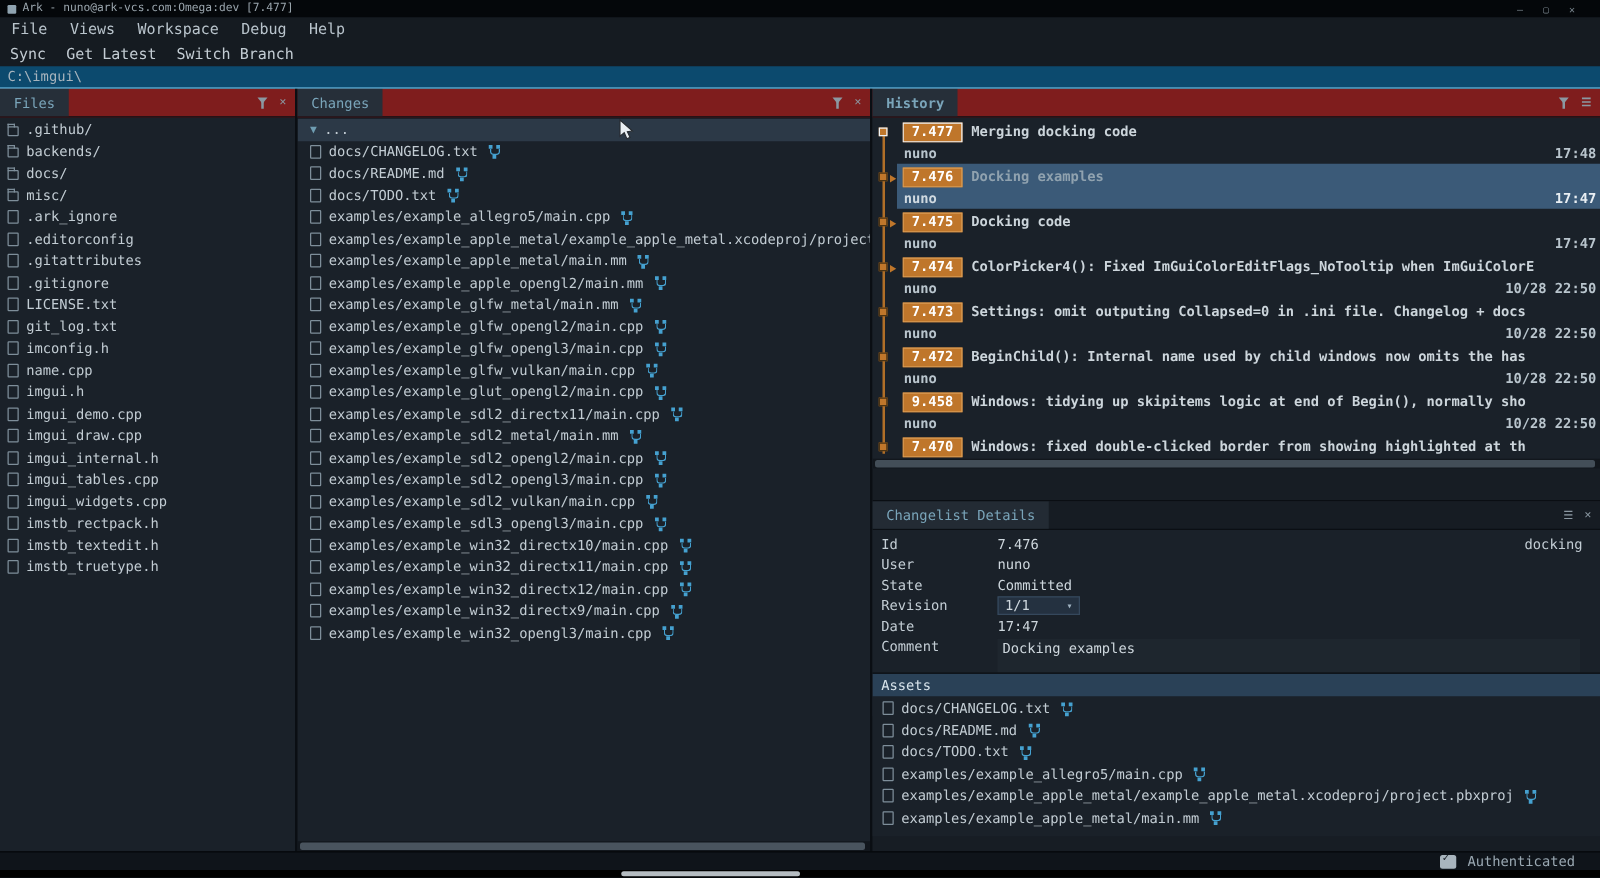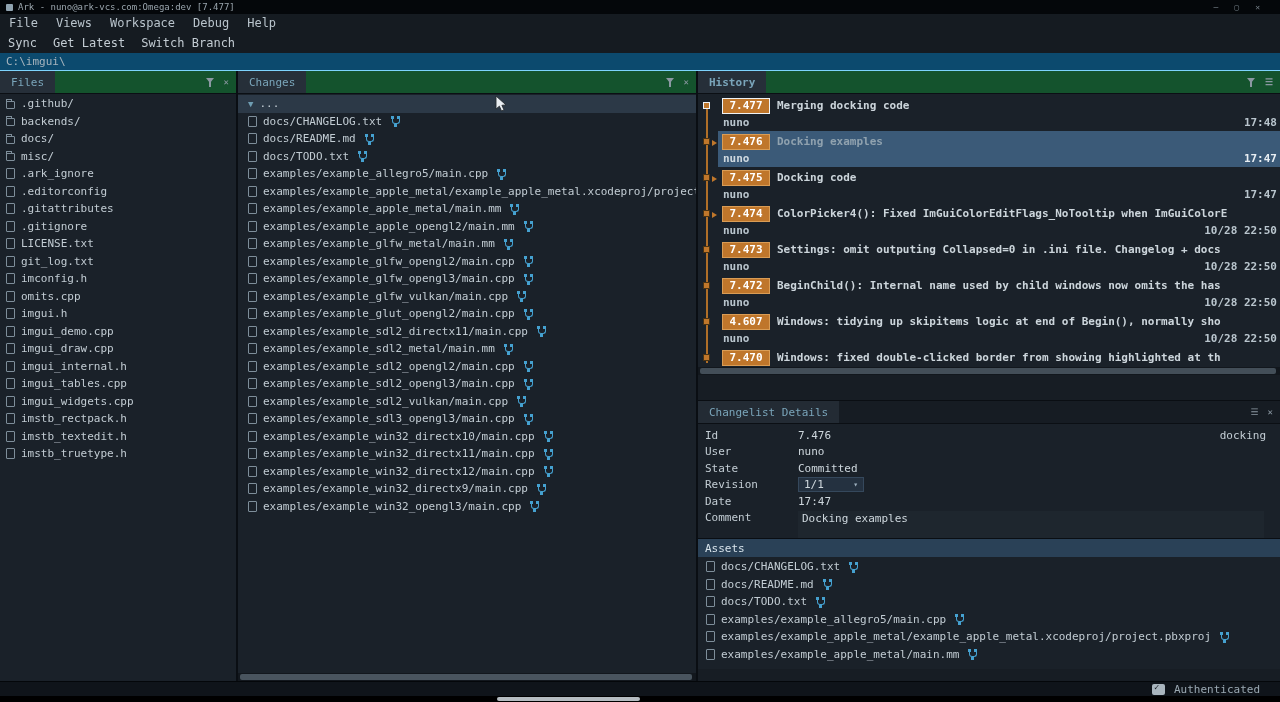--- a/index.html
+++ b/index.html
@@ -21,21 +21,21 @@
     background:#151b21; display:flex; align-items:center; }
   .mitem { padding:0 9px; font-size:12px; color:#b9c4cc; }
   .toolbar { position:absolute; left:0; top:32px; width:100%; height:21px;
     background:#151b21; display:flex; align-items:center; }
   .titem { padding:0 8px; font-size:12px; color:#c3ccd3; }
   .pathbar { position:absolute; left:0; top:53px; width:100%; height:18px;
     background:#0c4a6e; display:flex; align-items:center; padding-left:6px;
     color:#a7b4bd; border-bottom:1px solid #7dd3fc; }
   
   .panel { position:absolute; background:#1a2129; overflow:hidden; }
-  .phead { position:absolute; left:0; top:0; right:0; height:23px; background:#14532d;
+  .phead { position:absolute; left:0; top:0; right:0; height:23px; background:#7f1d1d;
     display:flex; align-items:center; border-bottom:1px solid #0b0f14; }
   .ptab { background:#262f39; color:#7aa5ba; height:100%; display:flex;
     align-items:center; padding:0 11px; font-size:11px; }
   .phicons { margin-left:auto; display:flex; align-items:center; gap:9px; padding-right:7px; color:#8b98a2; }
   .funnel { width:9px; height:10px; position:relative; display:inline-block; }
   .funnel::before { content:""; position:absolute; left:0; top:1px;
     border-left:4.5px solid transparent; border-right:4.5px solid transparent;
     border-top:5px solid #8b98a2; }
   .funnel::after { content:""; position:absolute; left:3.5px; top:4px; width:2px; height:6px; background:#8b98a2; }
   .xico { font-size:9px; color:#8b98a2; }
@@ -230,21 +230,21 @@
           <span class="lbl">git_log.txt</span>
         </div>
 
         <div class="row">
           <span class="fico"></span>
           <span class="lbl">imconfig.h</span>
         </div>
 
         <div class="row">
           <span class="fico"></span>
-          <span class="lbl">omits.cpp</span>
+          <span class="lbl">name.cpp</span>
         </div>
 
         <div class="row">
           <span class="fico"></span>
           <span class="lbl">imgui.h</span>
         </div>
 
         <div class="row">
           <span class="fico"></span>
           <span class="lbl">imgui_demo.cpp</span>
@@ -532,21 +532,21 @@
           <div class="l2">
             <span class="user">nuno</span>
             <span class="dt">10/28 22:50</span>
           </div>
         </div>
 
         <div class="hrow">
           <span class="node"></span>
 
           <div class="l1">
-            <span class="badge">4.607</span>
+            <span class="badge">9.458</span>
             <span class="cmt">Windows: tidying up skipitems logic at end of Begin(), normally sho</span>
           </div>
           <div class="l2">
             <span class="user">nuno</span>
             <span class="dt">10/28 22:50</span>
           </div>
         </div>
 
         <div class="hrow">
           <span class="node"></span>

